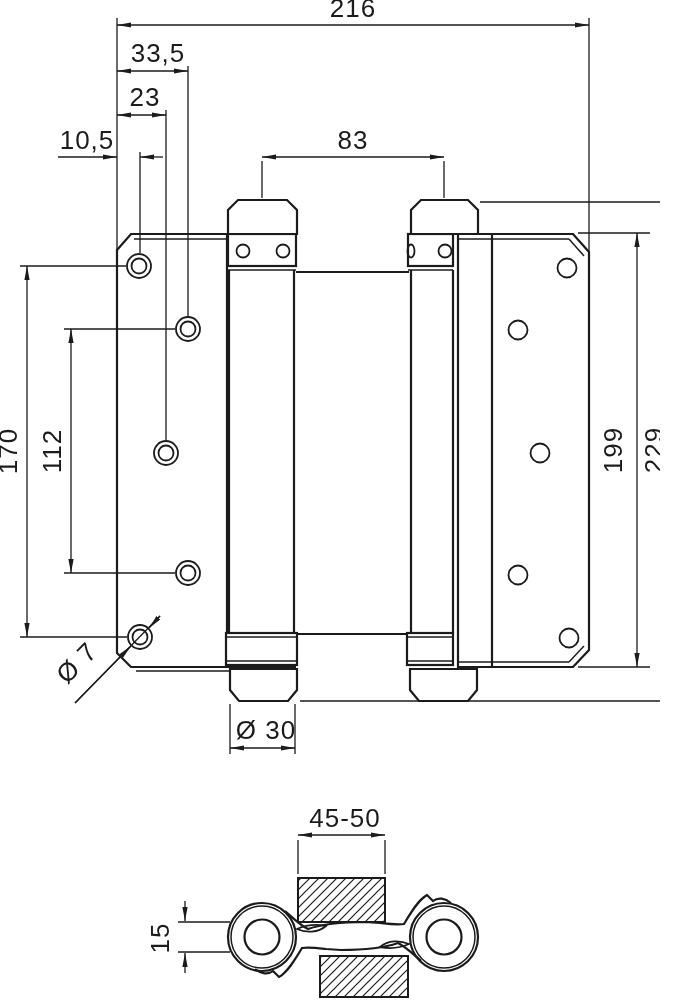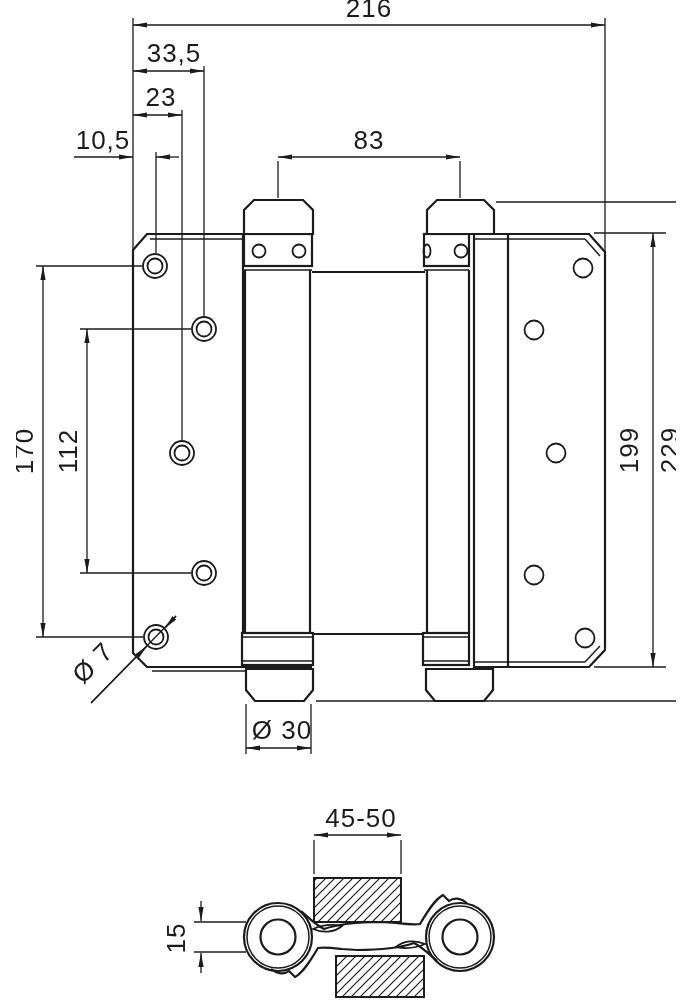--- a/index.html
+++ b/index.html
@@ -6,21 +6,20 @@
     margin: 0;
     padding: 0;
     background: #ffffff;
   }
   .sheet {
     position: relative;
     width: 660px;
     height: 1000px;
     background: #ffffff;
     overflow: hidden;
-    margin-left: 16px;
   }
   svg {
     display: block;
   }
   .dim-text {
     font-family: "Liberation Sans", "DejaVu Sans", sans-serif;
     font-size: 26px;
     fill: #1b1b1b;
     letter-spacing: 1px;
   }

